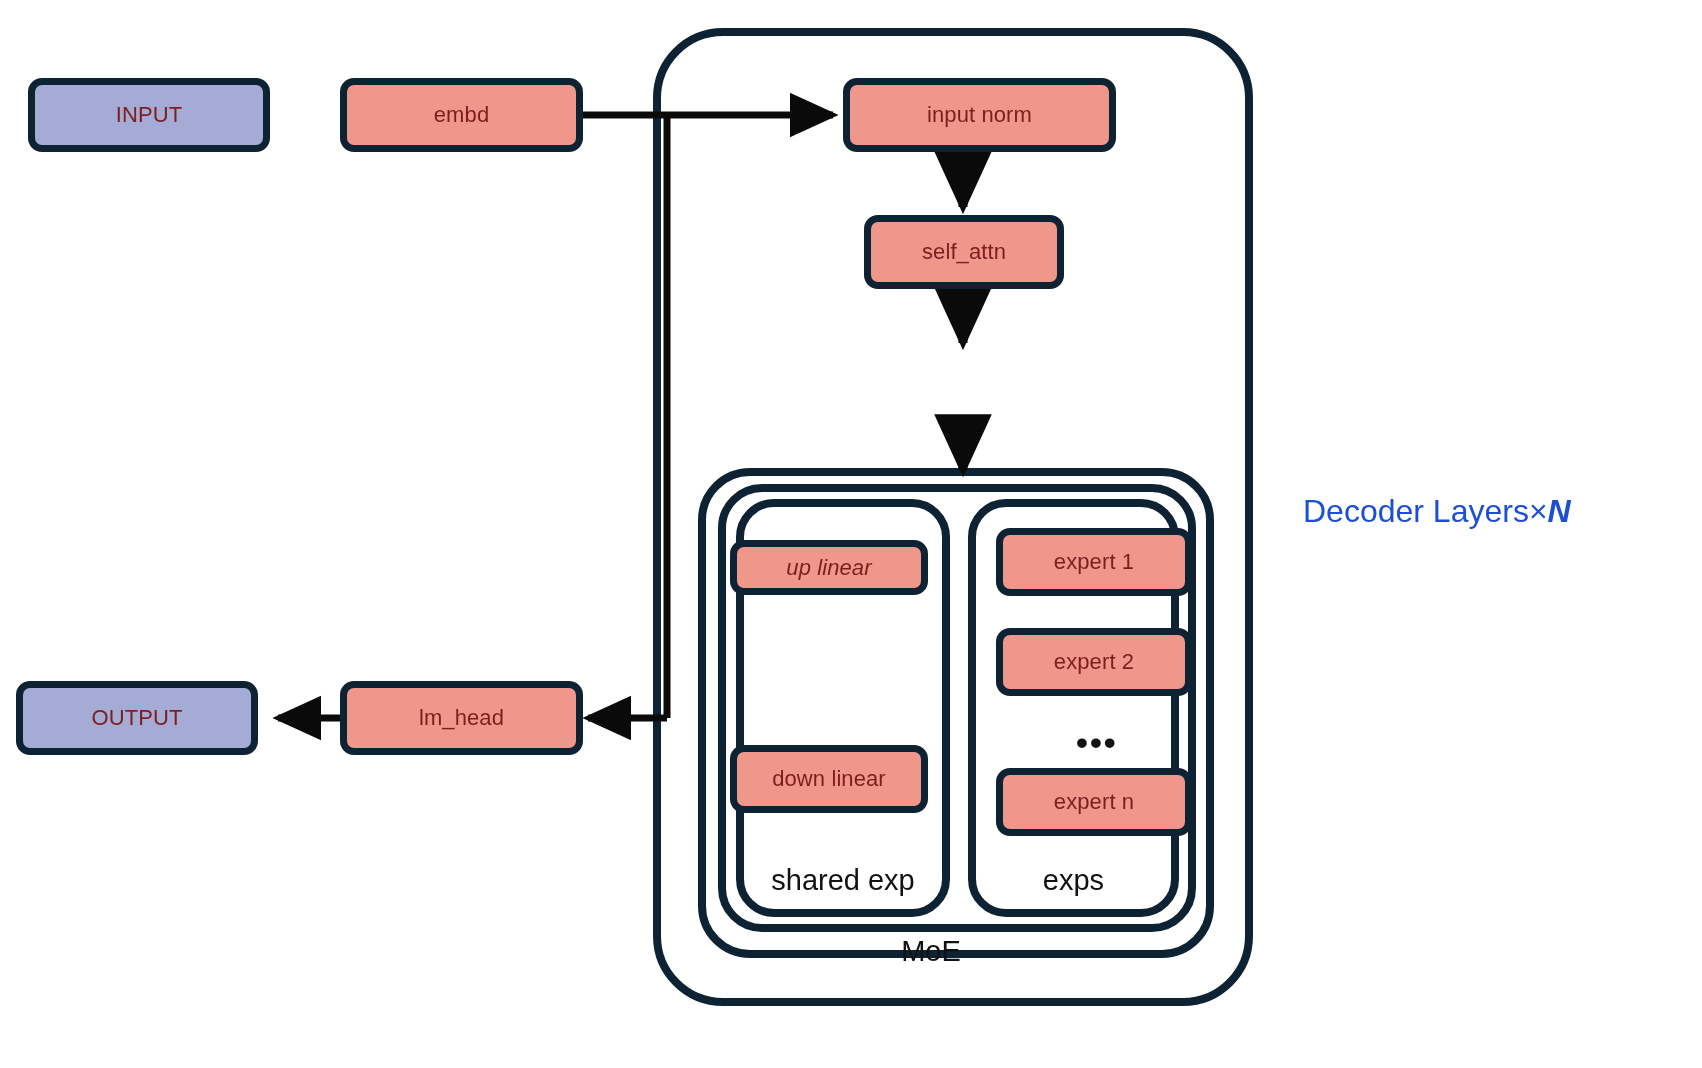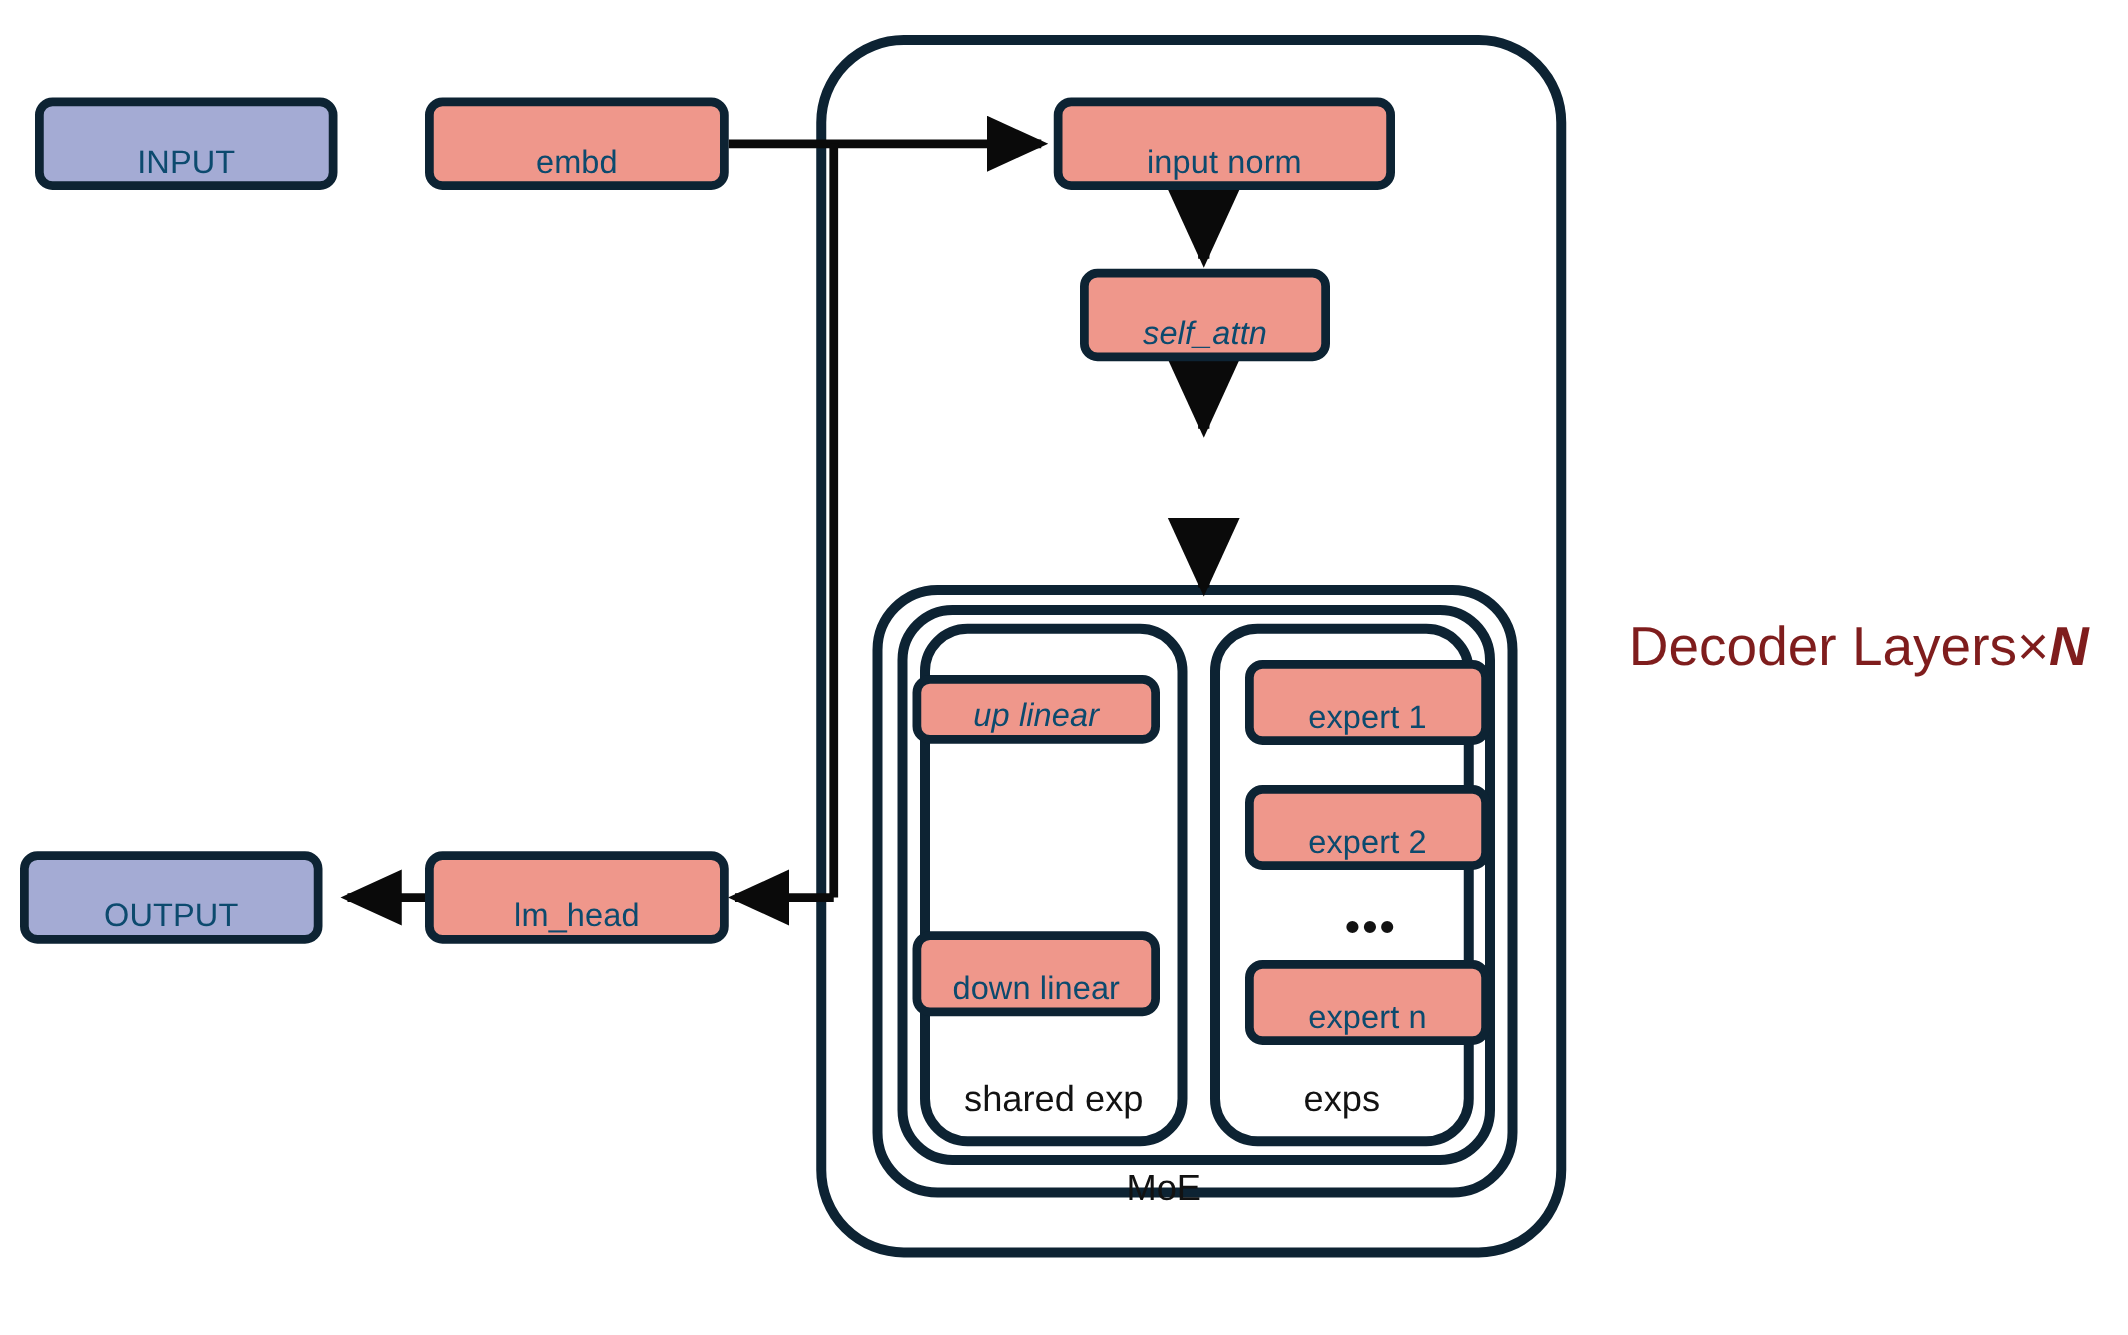--- a/index.html
+++ b/index.html
@@ -21,26 +21,26 @@
     position: absolute;
     top: 0;
     left: 0;
     width: 1702px;
     height: 1068px;
   }
   .node {
     position: absolute;
     box-sizing: border-box;
     display: flex;
-    align-items: flex-end;
+    align-items: center;
     justify-content: center;
-    color: #0c4a6e;
+    color: #7f1d1d;
     border: 7px solid #0d2333;
     border-radius: 14px;
-    font-size: 26px;
+    font-size: 22px;
     letter-spacing: .1px;
     z-index: 5;
     white-space: nowrap;
   }
   .node.salmon { background: #ef978b; }
   .node.violet { background: #a4abd4; }
 
   .group-label {
     position: absolute;
     color: #121212;
@@ -53,22 +53,22 @@
     position: absolute;
     color: #121212;
     font-size: 34px;
     font-weight: 700;
     letter-spacing: 2px;
     z-index: 6;
     line-height: 1;
   }
   .side-caption {
     position: absolute;
-    color: #7f1d1d;
-    font-size: 44px;
+    color: #1d4ed8;
+    font-size: 32px;
     z-index: 6;
     white-space: nowrap;
   }
   .side-caption .nvar {
     font-style: italic;
     font-weight: 700;
   }
 </style>
 </head>
 <body>
@@ -112,21 +112,21 @@
   </div>
 
   <div class="node salmon" style="left:340px; top:78px; width:243px; height:74px;">
     <span>embd</span>
   </div>
 
   <div class="node salmon" style="left:843px; top:78px; width:273px; height:74px;">
     <span>input norm</span>
   </div>
 
-  <div class="node salmon" style="left:864px; top:215px; width:200px; height:74px;font-style:italic;">
+  <div class="node salmon" style="left:864px; top:215px; width:200px; height:74px;">
     <span>self_attn</span>
   </div>
 
 
   <div class="node salmon" style="left:730px; top:540px; width:198px; height:55px;font-style:italic;">
     <span>up linear</span>
   </div>
 
 
   <div class="node salmon" style="left:730px; top:745px; width:198px; height:68px;">

